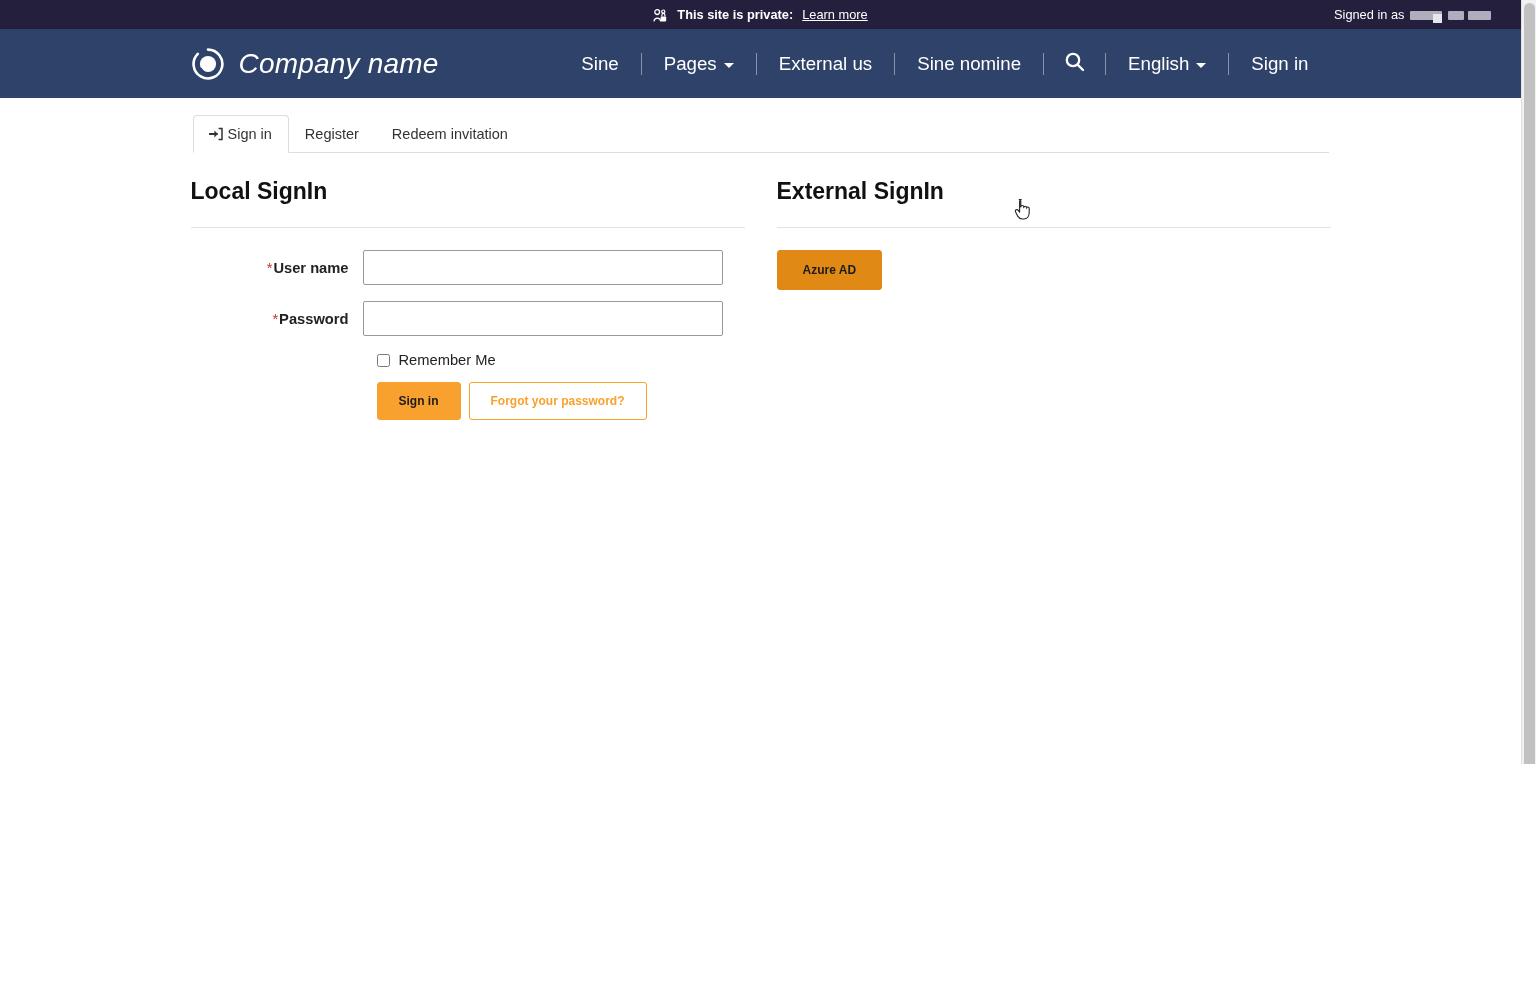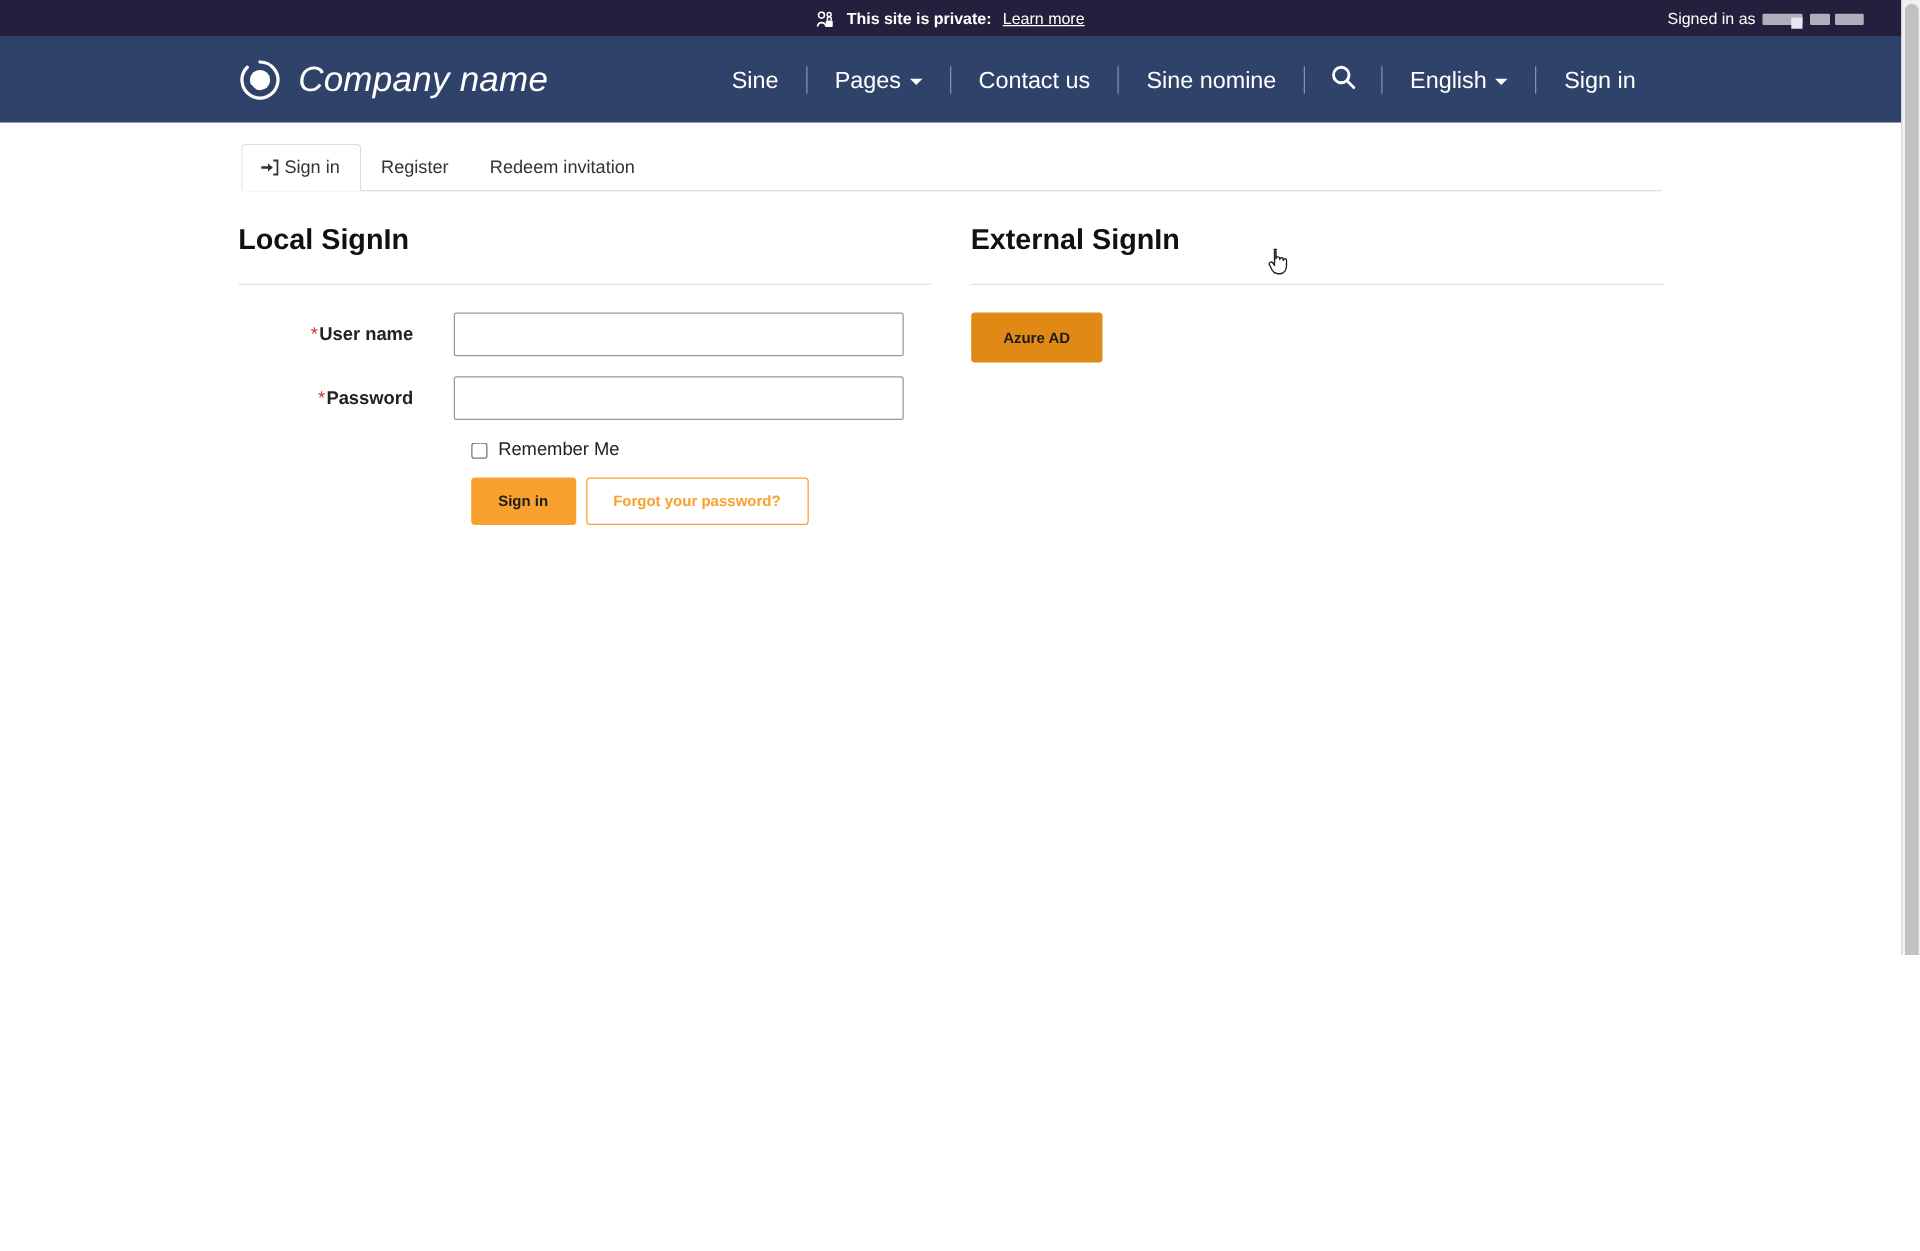--- a/index.html
+++ b/index.html
@@ -9,21 +9,21 @@
     overflow: hidden;
     background: #ffffff;
     font-family: "Liberation Sans", sans-serif;
   }
 
   .page {
     position: relative;
     width: 1536px;
     height: 764px;
     overflow: hidden;
-    background: #4c1d95;
+    background: #eab308;
   }
 
   
   .private-banner {
     position: absolute; top: 0; left: 0;
     width: 1521px; height: 29px;
     background: #231f3d;
     color: #ffffff;
     display: flex;
     align-items: center;
@@ -212,21 +212,21 @@
 
   
   .form-row {
     display: flex;
     align-items: center;
     margin-bottom: 16px;
   }
   .form-label {
     width: 172px;
     text-align: right;
-    padding-right: 32px;
+    padding-right: 14px;
     font-size: 14.7px;
     font-weight: bold;
     color: #222222;
     white-space: nowrap;
   }
   .req { color: #c0392b; font-weight: normal; margin-right: 1px; }
   .form-control {
     width: 360px;
     height: 35px;
     border: 1px solid #999999;
@@ -374,21 +374,21 @@
         <a class="nav-item">
           <span>Sine</span>
         </a>
         <span class="nav-sep"></span>
         <a class="nav-item">
           <span>Pages</span>
           <span class="caret"></span>
         </a>
         <span class="nav-sep"></span>
         <a class="nav-item">
-          <span>Contact us</span>
+          <span>External us</span>
         </a>
         <span class="nav-sep"></span>
         <a class="nav-item">
           <span>Sine nomine</span>
         </a>
         <span class="nav-sep"></span>
         <a class="nav-item nav-search">
           <span>
             <svg width="21" height="21" viewBox="0 0 21 21" aria-hidden="true">
               <circle cx="9" cy="9" r="6.2" fill="none" stroke="#ffffff" stroke-width="2.3"></circle>

